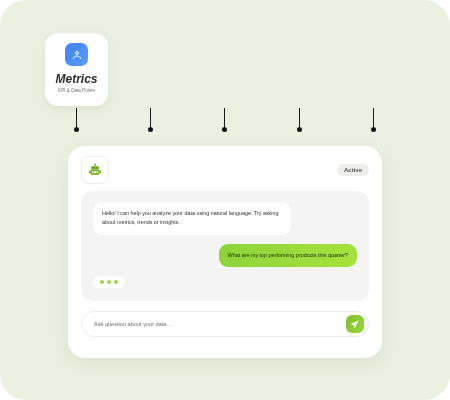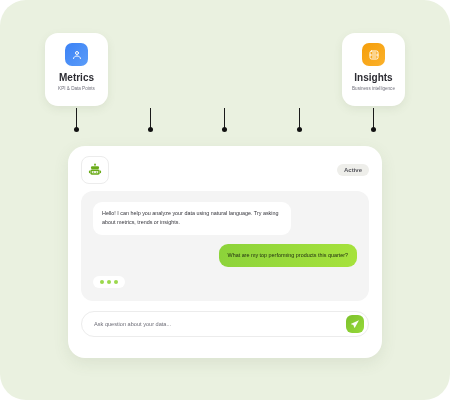--- a/index.html
+++ b/index.html
@@ -49,26 +49,27 @@
   .card-icon {
     width: 23px;
     height: 23px;
     border-radius: 7px;
     display: flex;
     align-items: center;
     justify-content: center;
     margin-bottom: 7px;
   }
   .card-title {
-    font-size: 10px;
+    font-size: 12px;
     font-weight: bold;
     color: #2c2c33;
     line-height: 1;
     margin-bottom: 4px;
     white-space: nowrap;
+    font-style: italic;
   }
   .card-sub {
     font-size: 4.6px;
     color: #70707c;
     line-height: 1;
     white-space: nowrap;
   }
 
   
   #connectors {
@@ -234,32 +235,20 @@
         <svg width="12" height="12" viewBox="0 0 24 24" fill="none" stroke="#ffffff" stroke-width="2" stroke-linecap="round" stroke-linejoin="round">
           <circle cx="12" cy="8" r="3"></circle>
           <path d="M5 19c0-3 3.5-5 7-5s7 2 7 5"></path>
         </svg>
       </div>
       <div class="card-title">Metrics</div>
       <div class="card-sub">KPI &amp; Data Points</div>
     </div>
 
 
-    <div class="feature-card">
-      <div class="card-icon" style="background:linear-gradient(135deg,#f59e0b 0%,#fbb12a 100%);">
-        <svg width="12" height="12" viewBox="0 0 24 24" fill="none" stroke="#ffffff" stroke-width="2" stroke-linecap="round" stroke-linejoin="round">
-          <rect x="4" y="4" width="16" height="16" rx="3"></rect>
-          <line x1="4" y1="12" x2="20" y2="12"></line>
-          <line x1="9" y1="8" x2="16" y2="8"></line>
-          <line x1="9" y1="16" x2="16" y2="16"></line>
-        </svg>
-      </div>
-      <div class="card-title">Insights</div>
-      <div class="card-sub">Business intelligence</div>
-    </div>
 
 
 
   </div>
 
   <div id="connectors">
     <div class="connector" style="left:0px;">
       <div class="conn-line"></div>
       <div class="conn-dot"></div>
     </div>

